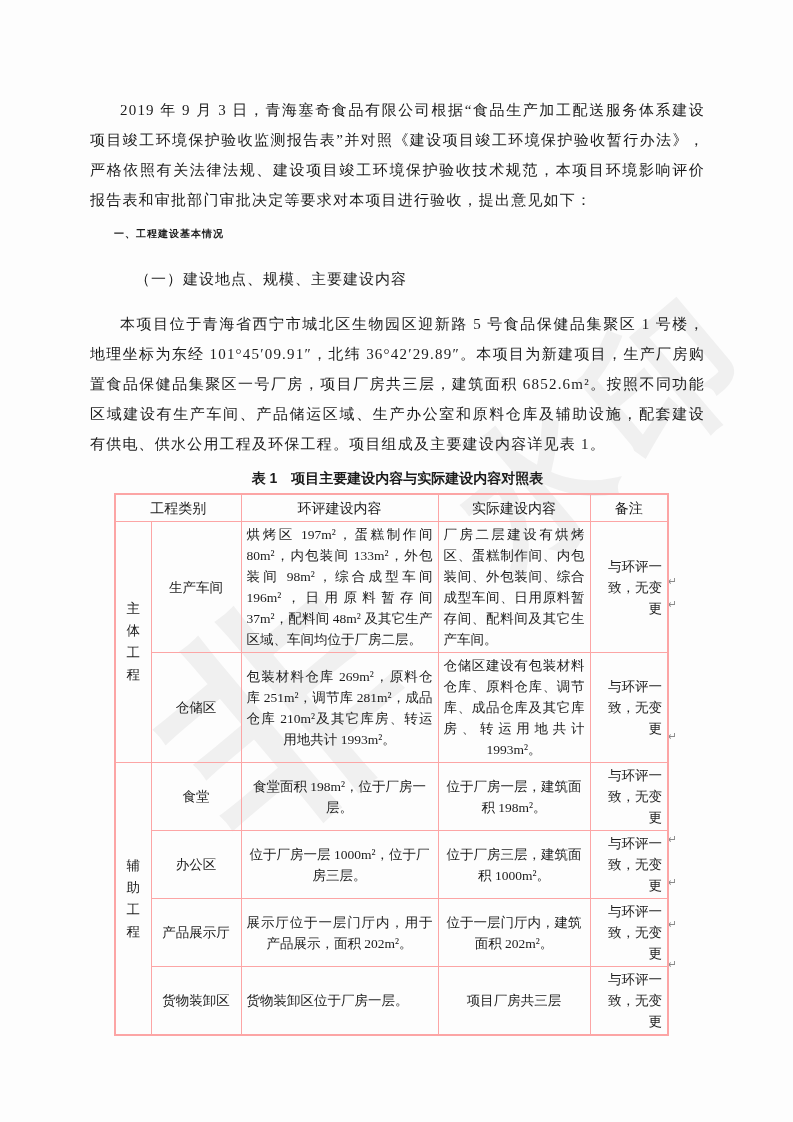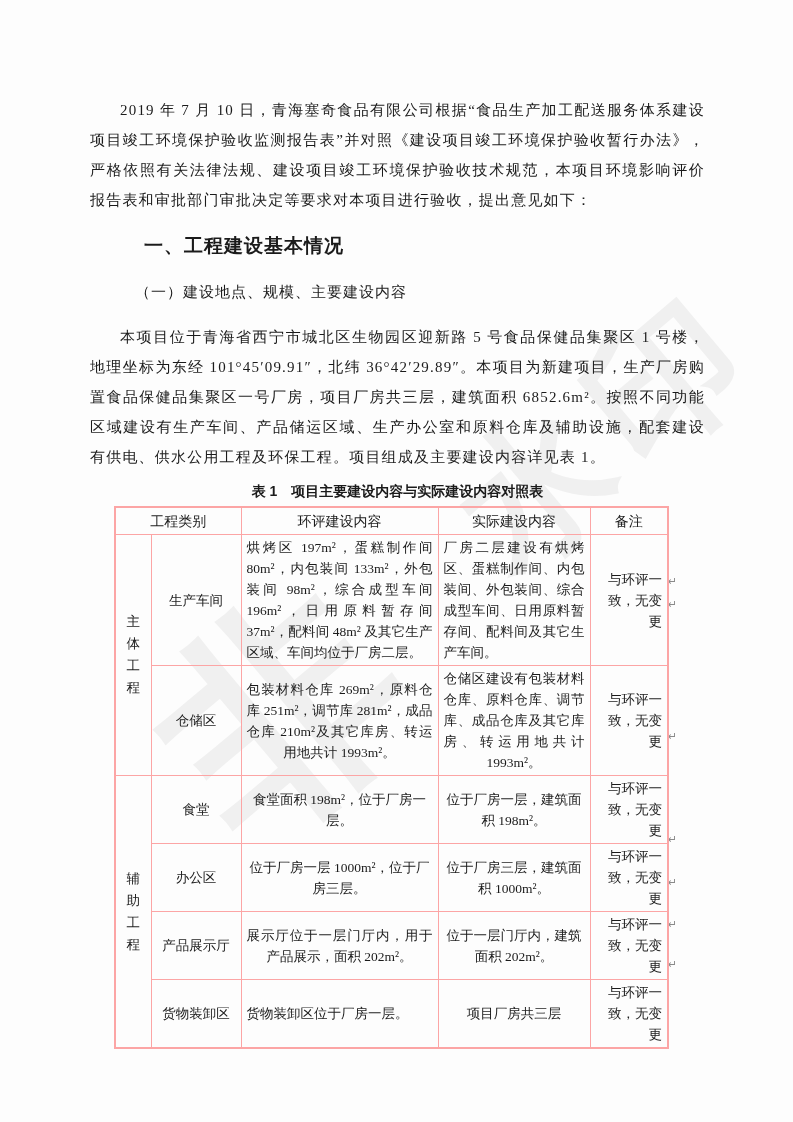--- a/index.html
+++ b/index.html
@@ -39,24 +39,24 @@
     font-size:15px;
     line-height:30px;
     text-align:justify;
     text-indent:2em;
     letter-spacing:1.2px;
     margin:0;
   }
   .h-bold{
     font-family:"Liberation Sans", sans-serif;
     font-weight:bold;
-    font-size:19px;
+    font-size:10px;
     line-height:30px;
     text-indent:2em;
-    margin:16px;
+    margin:4px;
     letter-spacing:1px;
   }
   .h-sub{
     font-size:15px;
     line-height:30px;
     text-indent:2em;
     margin:15px;
     letter-spacing:1px;
   }
   .tbl-caption{
@@ -129,21 +129,21 @@
     <span class="pmark" style="top:730px">↵</span>
     <span class="pmark" style="top:833px">↵</span>
     <span class="pmark" style="top:876px">↵</span>
     <span class="pmark" style="top:918px">↵</span>
     <span class="pmark" style="top:958px">↵</span>
   </div>
 
   <div class="content">
 
 
-    <p class="para">2019 年 7 月 10 日，青海塞奇食品有限公司根据“食品生产加工配送服务体系建设项目竣工环境保护验收监测报告表”并对照《建设项目竣工环境保护验收暂行办法》，严格依照有关法律法规、建设项目竣工环境保护验收技术规范，本项目环境影响评价报告表和审批部门审批决定等要求对本项目进行验收，提出意见如下：</p>
+    <p class="para">2019 年 9 月 3 日，青海塞奇食品有限公司根据“食品生产加工配送服务体系建设项目竣工环境保护验收监测报告表”并对照《建设项目竣工环境保护验收暂行办法》，严格依照有关法律法规、建设项目竣工环境保护验收技术规范，本项目环境影响评价报告表和审批部门审批决定等要求对本项目进行验收，提出意见如下：</p>
 
     <p class="h-bold">一、工程建设基本情况</p>
 
     <p class="h-sub">（一）建设地点、规模、主要建设内容</p>
 
     <p class="para">本项目位于青海省西宁市城北区生物园区迎新路 5 号食品保健品集聚区 1 号楼，地理坐标为东经 101°45′09.91″，北纬 36°42′29.89″。本项目为新建项目，生产厂房购置食品保健品集聚区一号厂房，项目厂房共三层，建筑面积 6852.6m²。按照不同功能区域建设有生产车间、产品储运区域、生产办公室和原料仓库及辅助设施，配套建设有供电、供水公用工程及环保工程。项目组成及主要建设内容详见表 1。</p>
 
     <p class="tbl-caption">表 1　项目主要建设内容与实际建设内容对照表</p>
 
     <table class="cmp">

